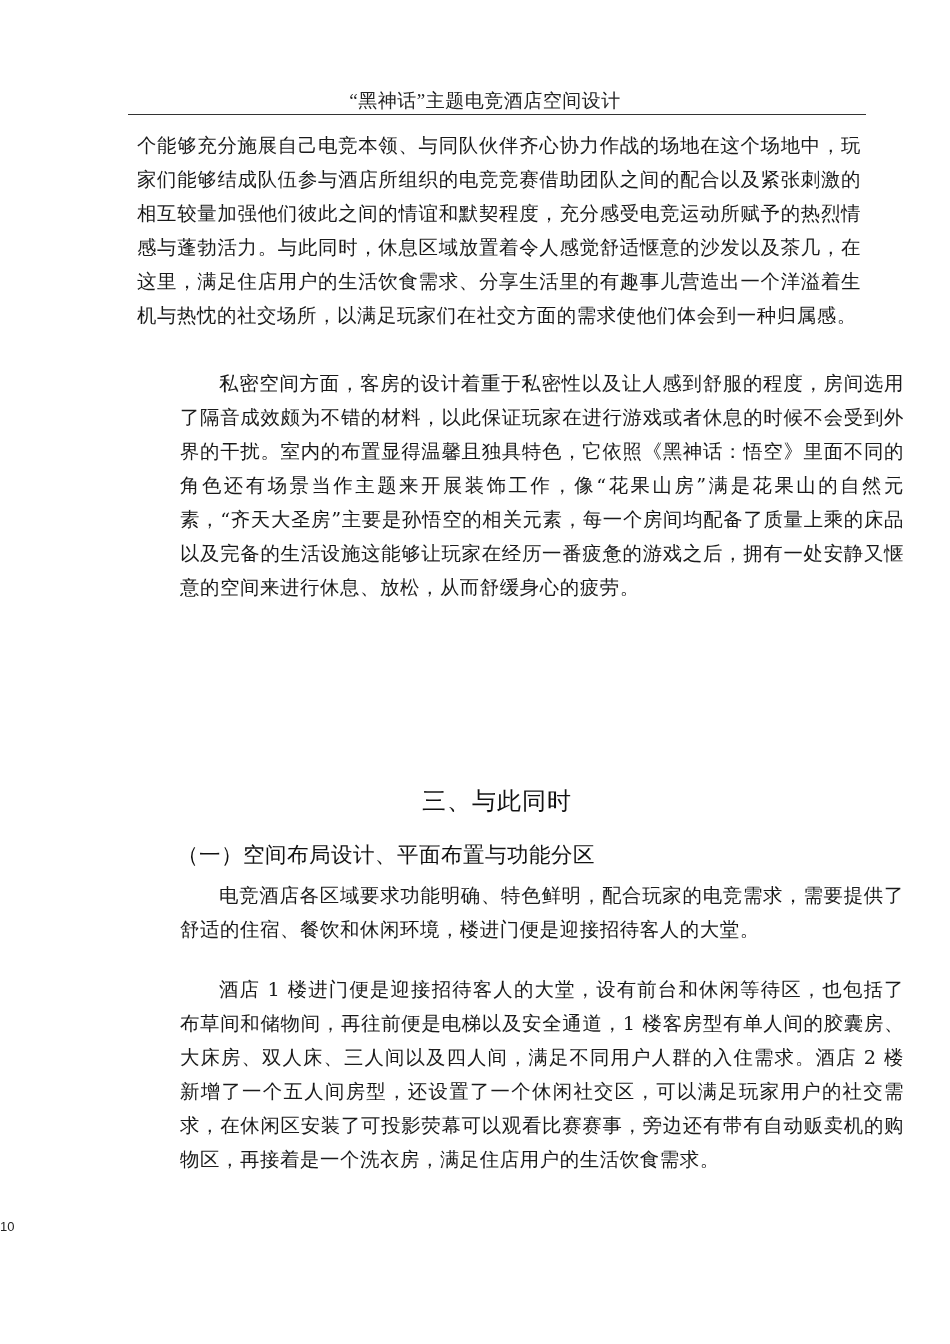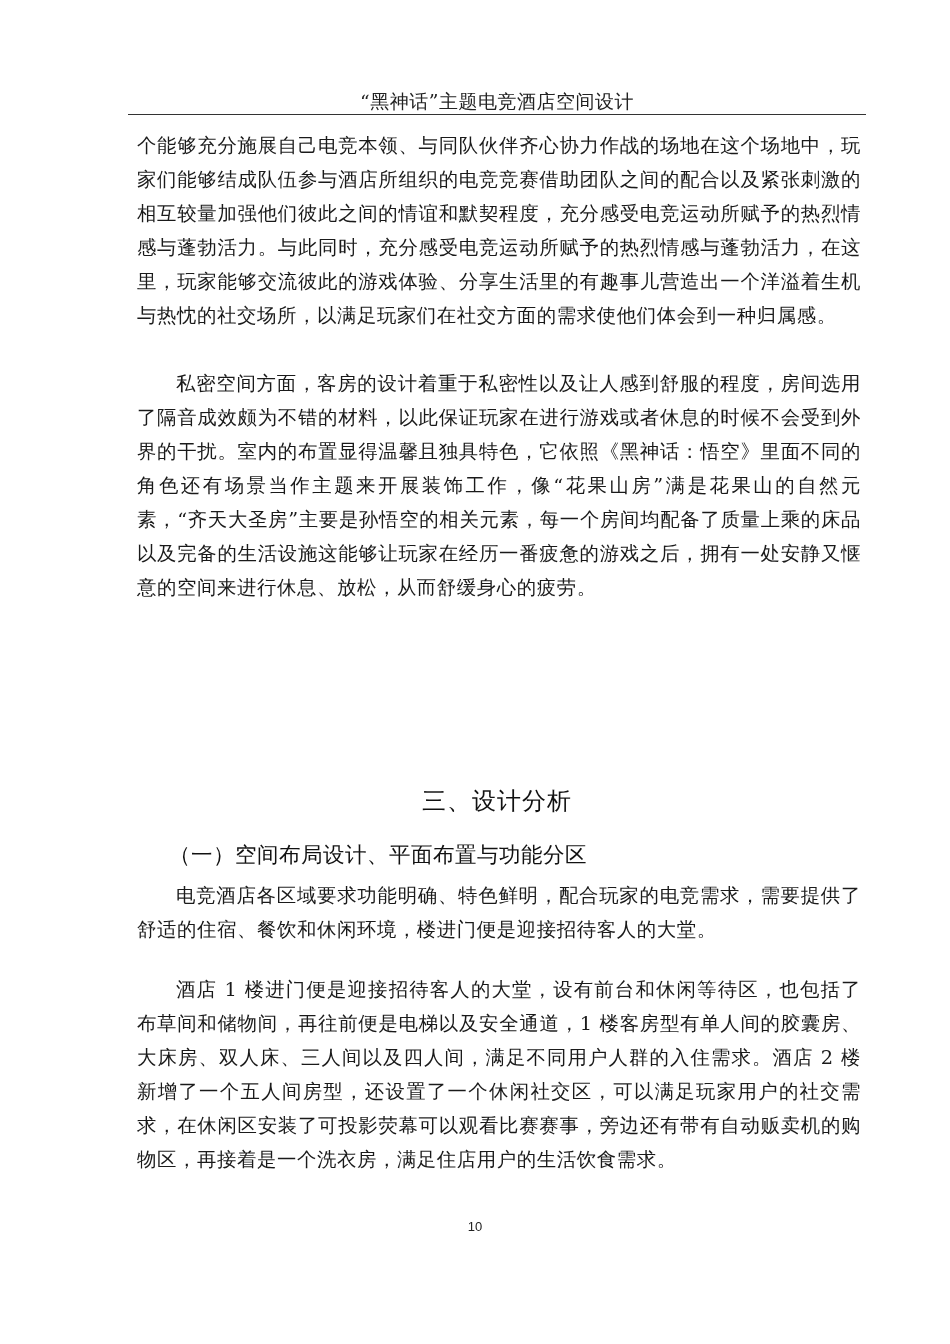--- a/index.html
+++ b/index.html
@@ -1,42 +1,42 @@
 <!DOCTYPE html>
 <html><head>
 <meta charset="utf-8">
 <style>
   html, body { margin:0; padding:0; background:#ffffff; }
   body { width:950px; height:1344px; position:relative; overflow:hidden;
          font-family:"DejaVu Serif","Liberation Serif",serif; color:#1a1a1a; }
-  .header-title { position:absolute; left:128px; width:738px; top:90px; text-align:center;
-         font-size:19px; letter-spacing:0.5px; color:#222; line-height:22px; }
+  .header-title { position:absolute; left:116px; width:738px; top:90px; text-align:center;
+         font-size:19px; letter-spacing:0.5px; color:#222; line-height:22px;font-family:Liberation Serif, serif; }
   .header-rule { position:absolute; left:128px; width:738px; top:114px; height:0;
          border-top:1.5px solid #333; }
   .para { position:absolute; left:137px; width:724px; font-size:19.4px; line-height:34px;
           text-align:justify; text-justify:inter-character; letter-spacing:0.6px; margin:0; }
-  .indent { text-indent:39px; }
+  .indent { text-indent:39px;margin-left:43px; }
   .h1 { position:absolute; left:128px; width:738px; top:785px; text-align:center;
         font-family:"DejaVu Sans","Liberation Sans",sans-serif; font-size:24px; line-height:32px;
         letter-spacing:1px; color:#111; }
-  .h2 { position:absolute; left:169px; top:840px; font-family:"DejaVu Sans","Liberation Sans",sans-serif;
+  .h2 { position:absolute; left:177px; top:840px; font-family:"DejaVu Sans","Liberation Sans",sans-serif;
         font-size:21.5px; line-height:30px; letter-spacing:0.5px; color:#111; }
-  .page-num { position:absolute; left:0; width:950px; top:1219px; text-align:center;
+  .page-num { position:absolute; left:0; width:950px; top:1219px; text-align:left;
         font-family:"Liberation Sans","DejaVu Sans",sans-serif; font-size:13px; color:#222; }
 </style>
 </head>
 <body>
 
 <div>
   <div class="header-title">“黑神话”主题电竞酒店空间设计</div>
   <div class="header-rule"></div>
 </div>
 
-<p class="para" style="top:129px;">个能够充分施展自己电竞本领、与同队伙伴齐心协力作战的场地在这个场地中，玩家们能够结成队伍参与酒店所组织的电竞竞赛借助团队之间的配合以及紧张刺激的相互较量加强他们彼此之间的情谊和默契程度，充分感受电竞运动所赋予的热烈情感与蓬勃活力。与此同时，充分感受电竞运动所赋予的热烈情感与蓬勃活力，在这里，玩家能够交流彼此的游戏体验、分享生活里的有趣事儿营造出一个洋溢着生机与热忱的社交场所，以满足玩家们在社交方面的需求使他们体会到一种归属感。</p>
+<p class="para" style="top:129px;">个能够充分施展自己电竞本领、与同队伙伴齐心协力作战的场地在这个场地中，玩家们能够结成队伍参与酒店所组织的电竞竞赛借助团队之间的配合以及紧张刺激的相互较量加强他们彼此之间的情谊和默契程度，充分感受电竞运动所赋予的热烈情感与蓬勃活力。与此同时，休息区域放置着令人感觉舒适惬意的沙发以及茶几，在这里，满足住店用户的生活饮食需求、分享生活里的有趣事儿营造出一个洋溢着生机与热忱的社交场所，以满足玩家们在社交方面的需求使他们体会到一种归属感。</p>
 <p class="para indent" style="top:367px;">私密空间方面，客房的设计着重于私密性以及让人感到舒服的程度，房间选用了隔音成效颇为不错的材料，以此保证玩家在进行游戏或者休息的时候不会受到外界的干扰。室内的布置显得温馨且独具特色，它依照《黑神话：悟空》里面不同的角色还有场景当作主题来开展装饰工作，像“花果山房”满是花果山的自然元素，“齐天大圣房”主要是孙悟空的相关元素，每一个房间均配备了质量上乘的床品以及完备的生活设施这能够让玩家在经历一番疲惫的游戏之后，拥有一处安静又惬意的空间来进行休息、放松，从而舒缓身心的疲劳。</p>
 
-<div class="h1">三、设计分析</div>
+<div class="h1">三、与此同时</div>
 <div class="h2">（一）空间布局设计、平面布置与功能分区</div>
 
 <p class="para indent" style="top:879px;">电竞酒店各区域要求功能明确、特色鲜明，配合玩家的电竞需求，需要提供了舒适的住宿、餐饮和休闲环境，楼进门便是迎接招待客人的大堂。</p>
 <p class="para indent" style="top:973px;">酒店 1 楼进门便是迎接招待客人的大堂，设有前台和休闲等待区，也包括了布草间和储物间，再往前便是电梯以及安全通道，1 楼客房型有单人间的胶囊房、大床房、双人床、三人间以及四人间，满足不同用户人群的入住需求。酒店 2 楼新增了一个五人间房型，还设置了一个休闲社交区，可以满足玩家用户的社交需求，在休闲区安装了可投影荧幕可以观看比赛赛事，旁边还有带有自动贩卖机的购物区，再接着是一个洗衣房，满足住店用户的生活饮食需求。</p>
 
 <div class="page-num">10</div>
 
 </body></html>

